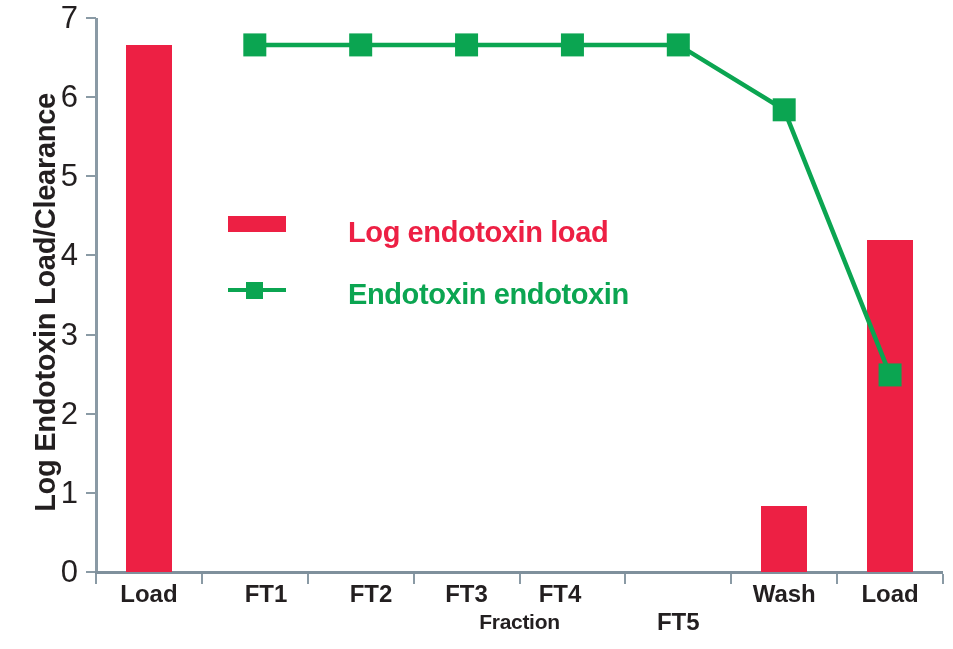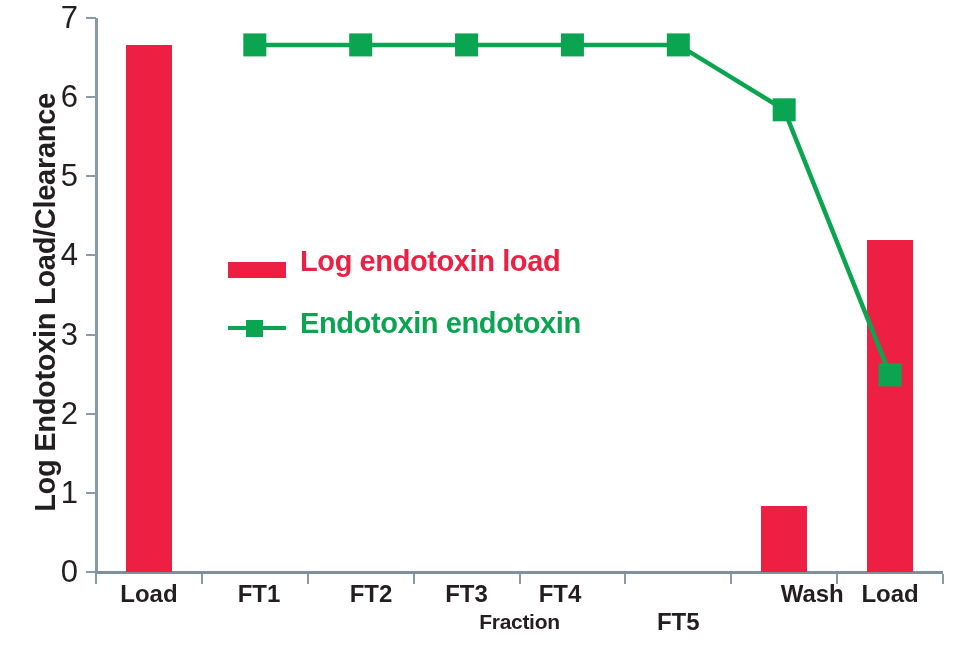--- a/index.html
+++ b/index.html
@@ -113,22 +113,23 @@
     top: 0;
     width: 953px;
     height: 649px;
     pointer-events: none;
   }
 
   
   .legend { position: absolute; left: 228px; top: 216px; }
   .legend-row {
     display: flex;
-    align-items: flex-end;
+    align-items: flex-start;
     height: 62px;
+    gap: 48px;
   }
   .legend-swatch-bar {
     width: 58px;
     height: 16px;
     background: #ed2044;
     margin-right: 14px;
     flex: 0 0 auto;
   }
   .legend-swatch-line {
     position: relative;
@@ -196,26 +197,26 @@
       <div class="xtick" style="left: 306.75px;"></div>
       <div class="xtick" style="left: 412.625px;"></div>
       <div class="xtick" style="left: 518.5px;"></div>
       <div class="xtick" style="left: 624.375px;"></div>
       <div class="xtick" style="left: 730.25px;"></div>
       <div class="xtick" style="left: 836.125px;"></div>
       <div class="xtick" style="left: 942px;"></div>
     </div>
   <div id="xticklabels">
       <div class="xtick-label" style="left: 148.938px;">Load</div>
-      <div class="xtick-label" style="left: 259px;">FT1</div>
+      <div class="xtick-label" style="left: 266px;">FT1</div>
       <div class="xtick-label" style="left: 371px;">FT2</div>
       <div class="xtick-label" style="left: 466.562px; text-align: right;">FT3</div>
       <div class="xtick-label" style="left: 560px;">FT4</div>
       <div class="xtick-label" style="left: 678.312px; margin-top: 28px;">FT5</div>
-      <div class="xtick-label" style="left: 784.188px; margin-left: 28px;">Wash</div>
+      <div class="xtick-label" style="left: 784.188px;">Wash</div>
       <div class="xtick-label" style="left: 890.062px;">Load</div>
     </div>
 
   <div id="bars">
       <div class="bar" style="left: 125.938px; top: 44.9086px; width: 46px; height: 527.091px; background: rgb(237, 32, 68);"></div>
       <div class="bar" style="left: 761.188px; top: 505.52px; width: 46px; height: 66.48px; background: rgb(237, 32, 68);"></div>
       <div class="bar" style="left: 867.062px; top: 240.391px; width: 46px; height: 331.609px; background: rgb(237, 32, 68);"></div>
     </div>
 
   <svg class="series-svg" id="lineseries" viewBox="0 0 953 649" xmlns="http://www.w3.org/2000/svg">

